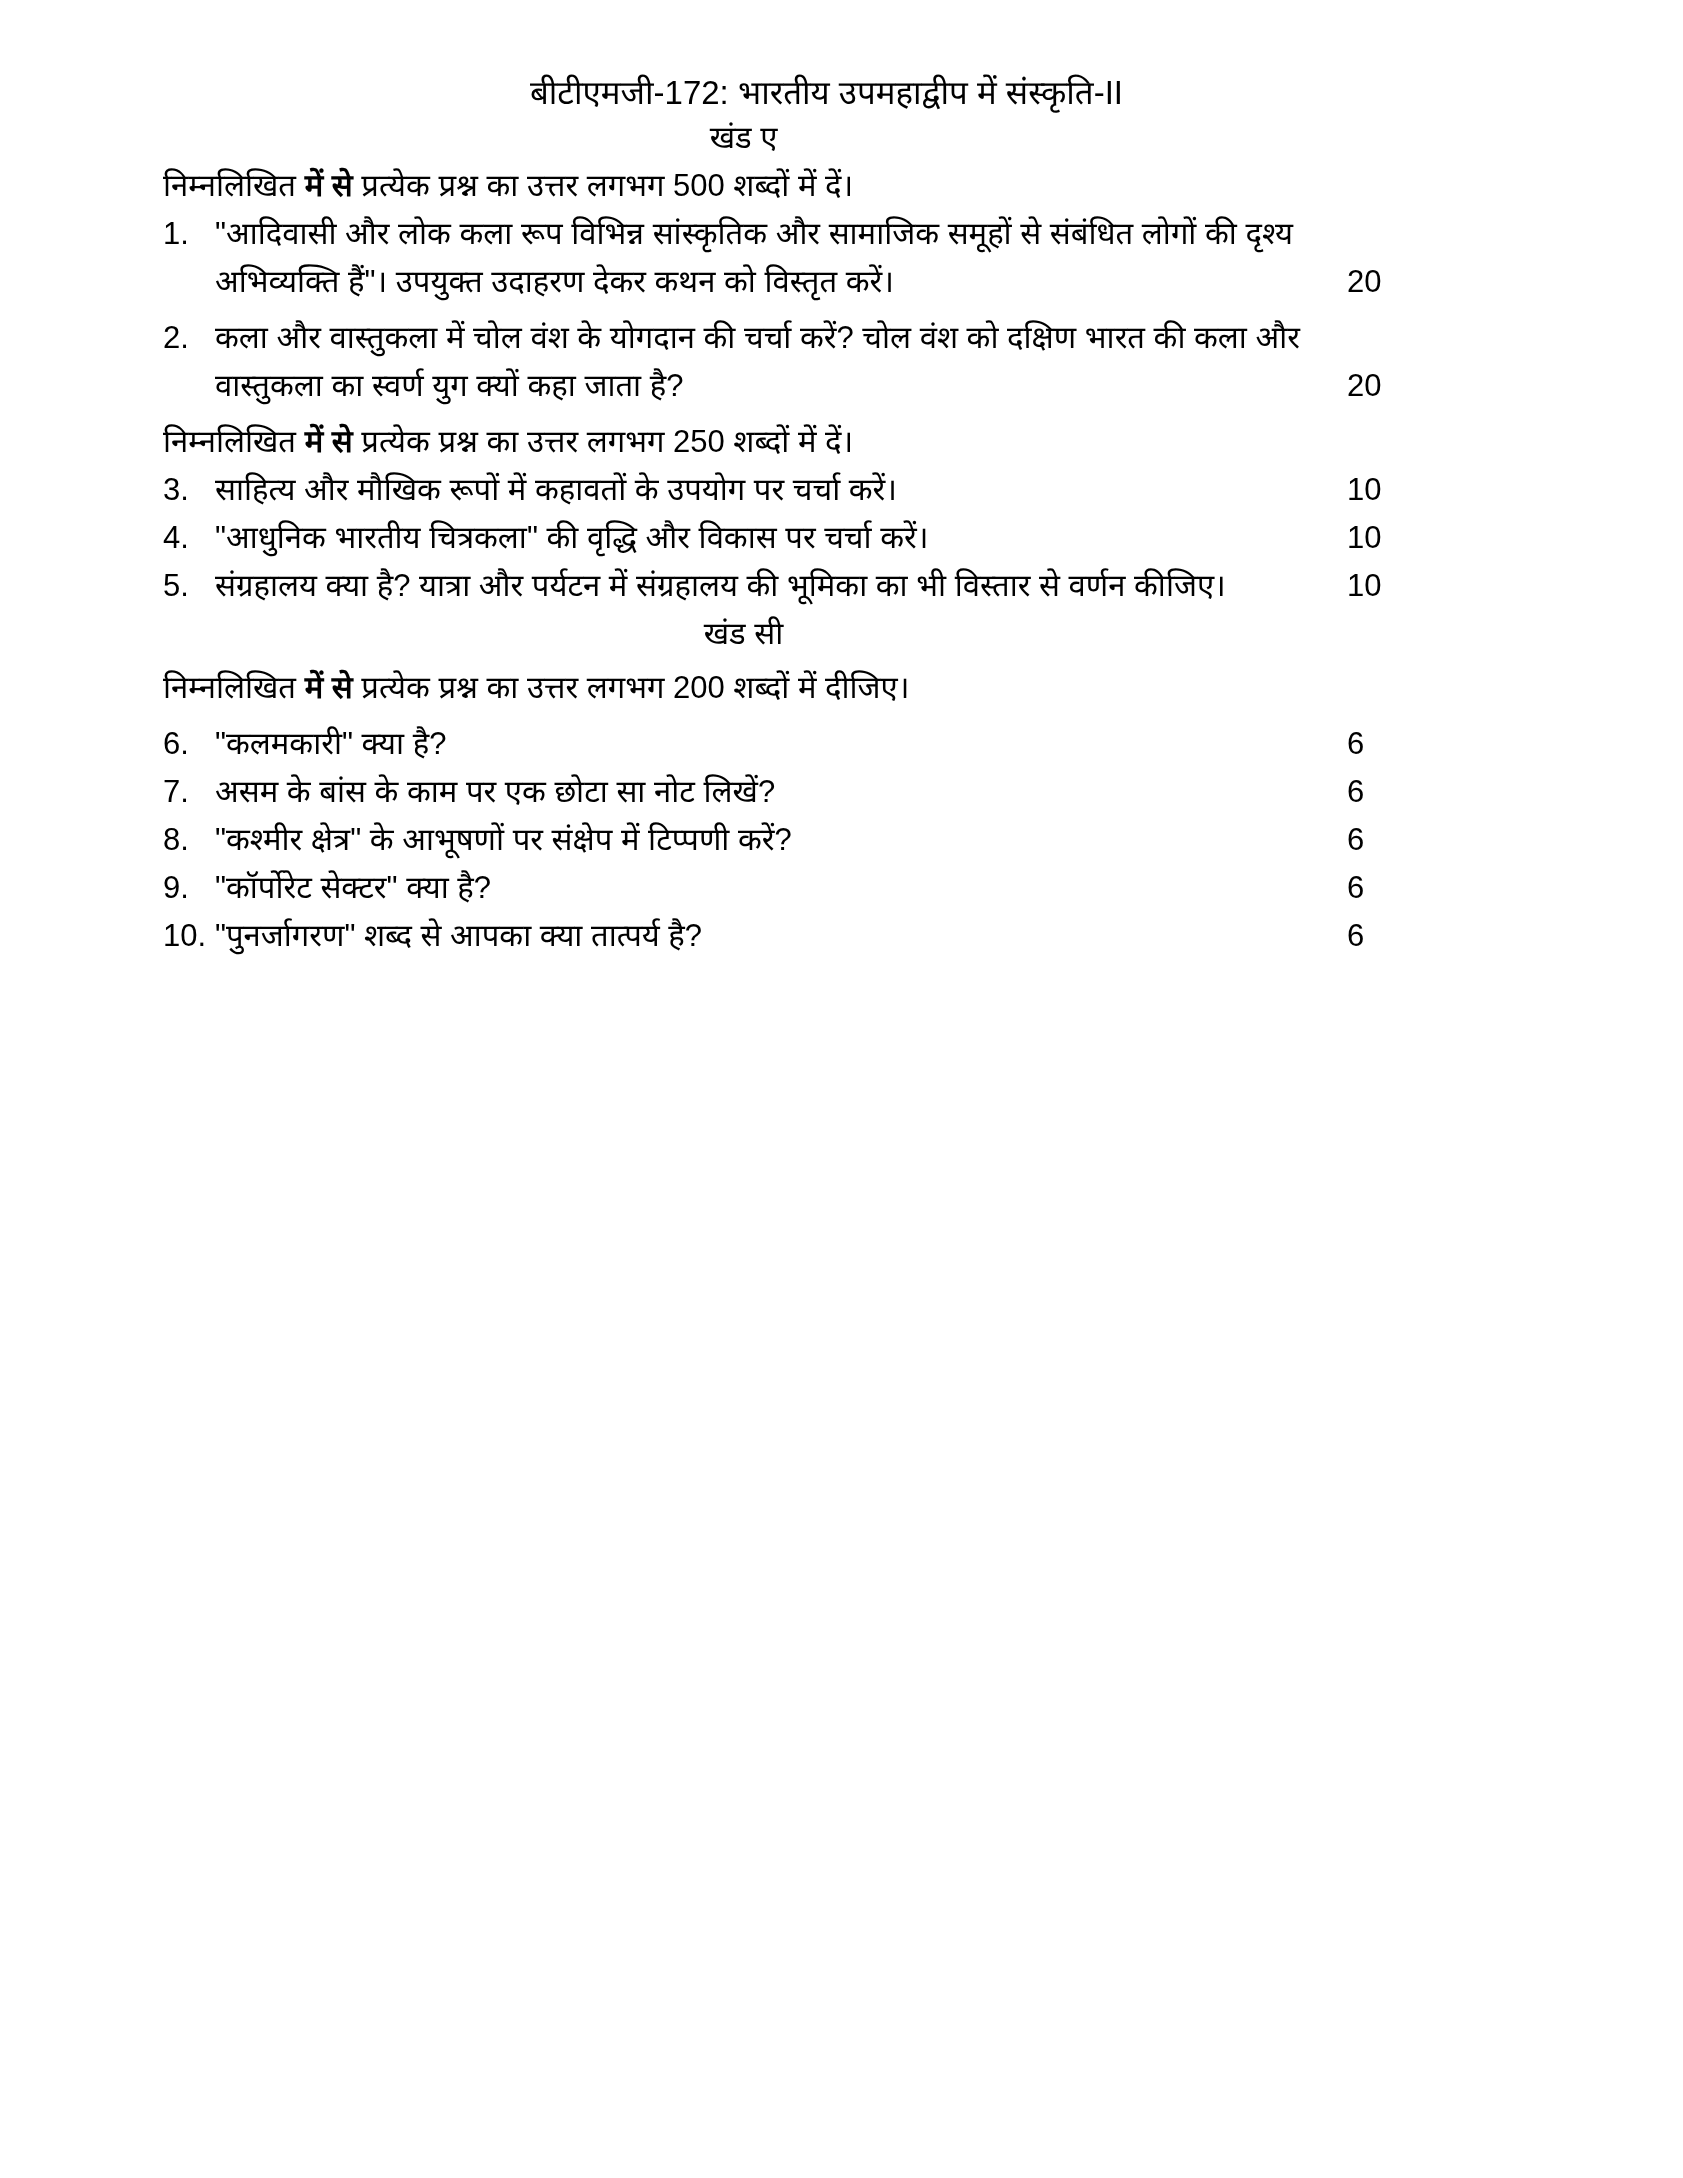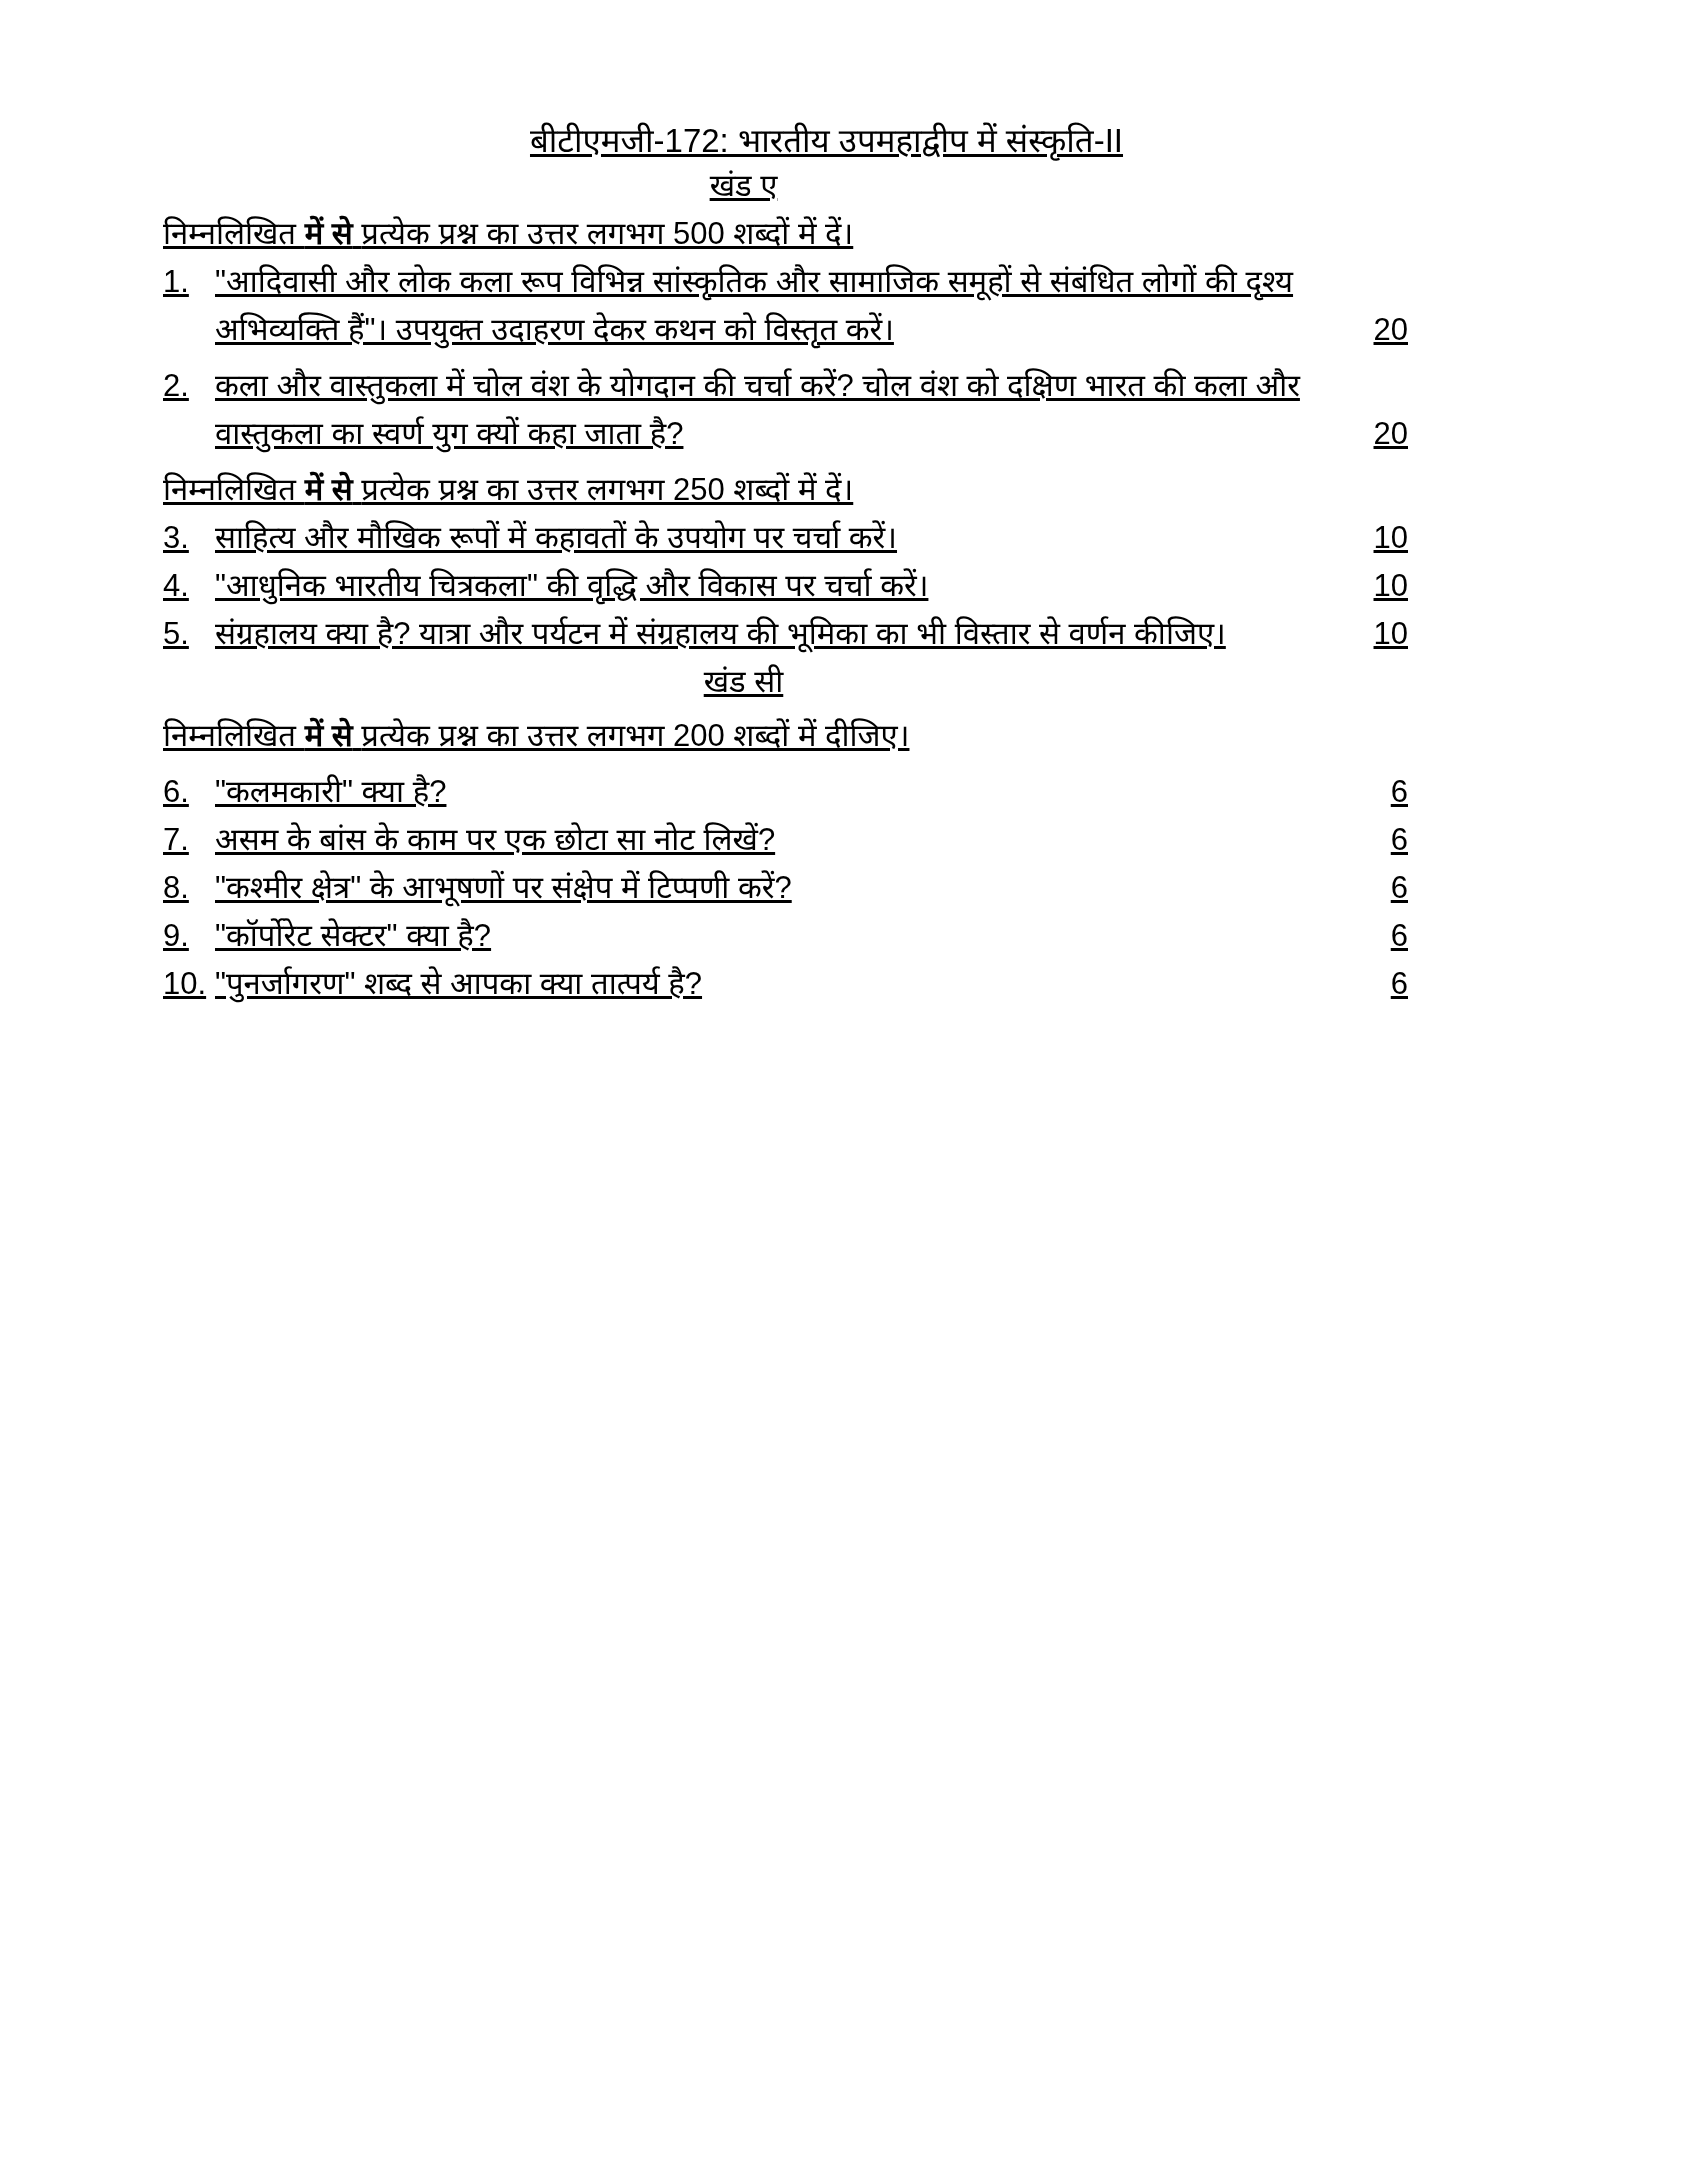--- a/index.html
+++ b/index.html
@@ -11,22 +11,21 @@
     width: 1683px;
     height: 2178px;
     font-family: "Liberation Sans", "DejaVu Sans", sans-serif;
     color: #000000;
     position: relative;
     overflow: hidden;
   }
   .content {
     margin-left: 163px;
     width: 1327px;
-    padding-top: 119px;
-    text-decoration: underline;
+    padding-top: 71px;
   }
   .title {
     text-align: center;
     font-size: 33px;
     line-height: 43px;
     font-weight: normal;
   }
   .meta {
     margin-top: 46px;
     text-align: right;
@@ -58,21 +57,21 @@
   .qnum {
     flex: 0 0 52px;
     width: 52px;
   }
   .qtext {
     flex: 1;
     text-align: left;
   }
   .qmarks {
     flex: 0 0 61px;
-    text-align: right;
+    text-align: left;
     align-self: flex-end;
   }
 </style>
 </head>
 <body>
 
 <div class="content">
 
   <div class="title">बीटीएमजी-172: भारतीय उपमहाद्वीप में संस्कृति-II</div>
 

